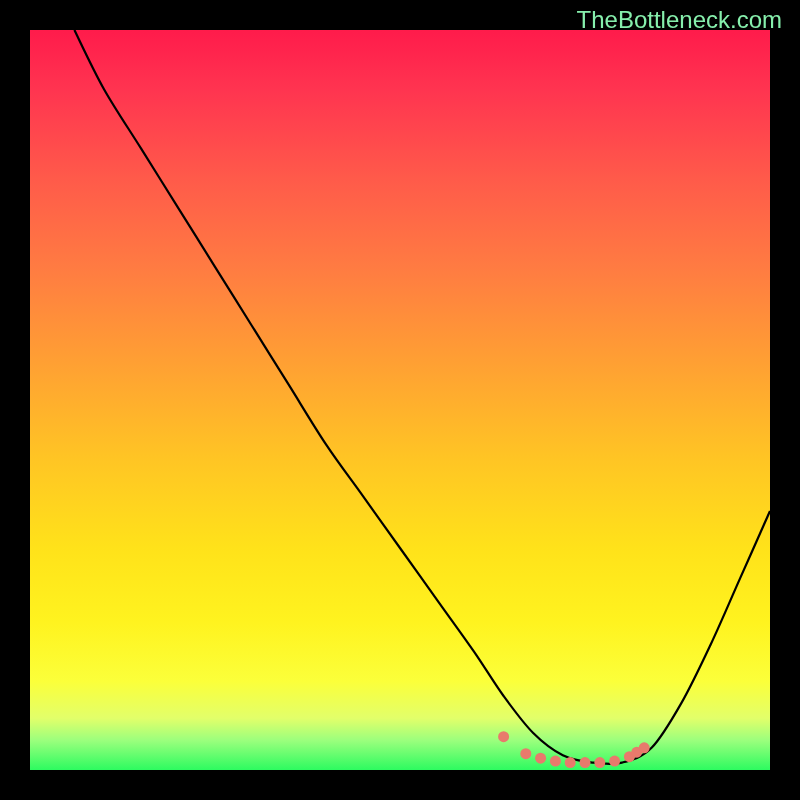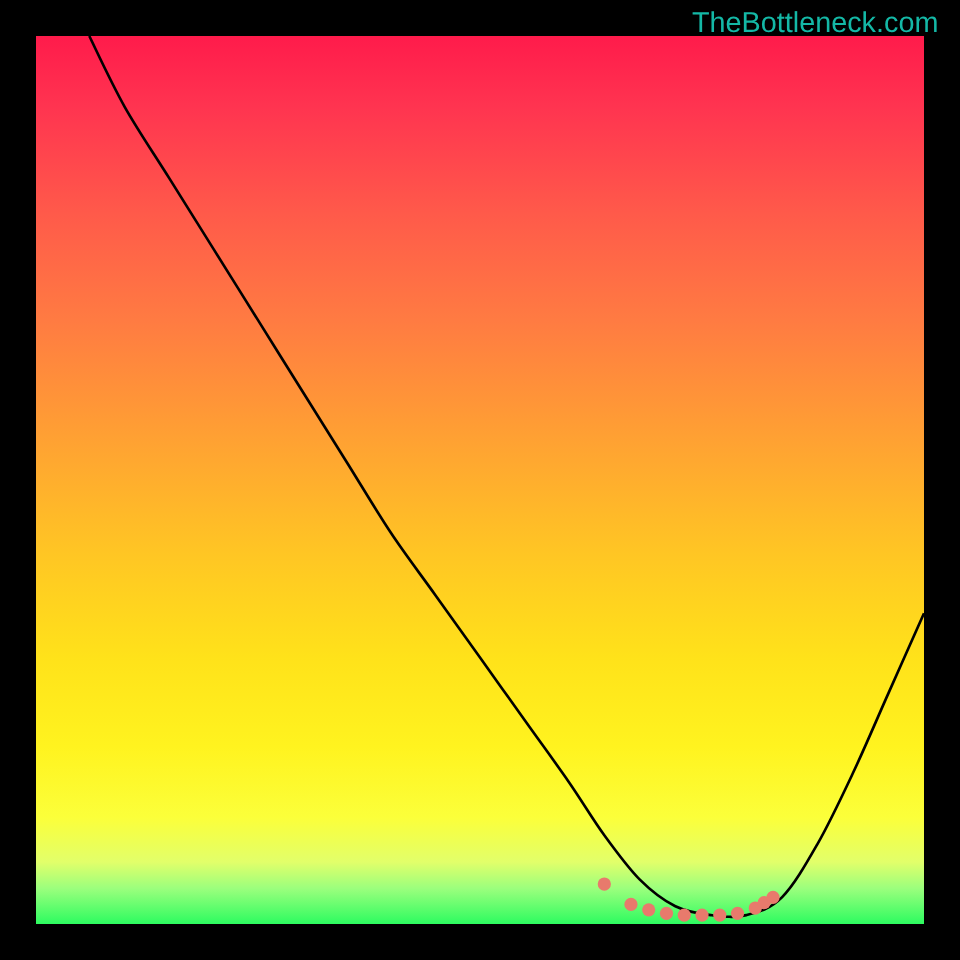--- a/index.html
+++ b/index.html
@@ -7,21 +7,21 @@
     width: 800px;
     height: 800px;
     background: #000;
     position: relative;
     font-family: Arial, sans-serif;
   }
   .watermark {
     position: absolute;
     top: 6px;
     right: 18px;
-    color: #14b8a6;
+    color: #86efac;
     font-size: 24px;
     font-weight: normal;
     z-index: 10;
   }
   .plot-area {
     position: absolute;
     left: 30px;
     top: 30px;
     width: 740px;
     height: 740px;

